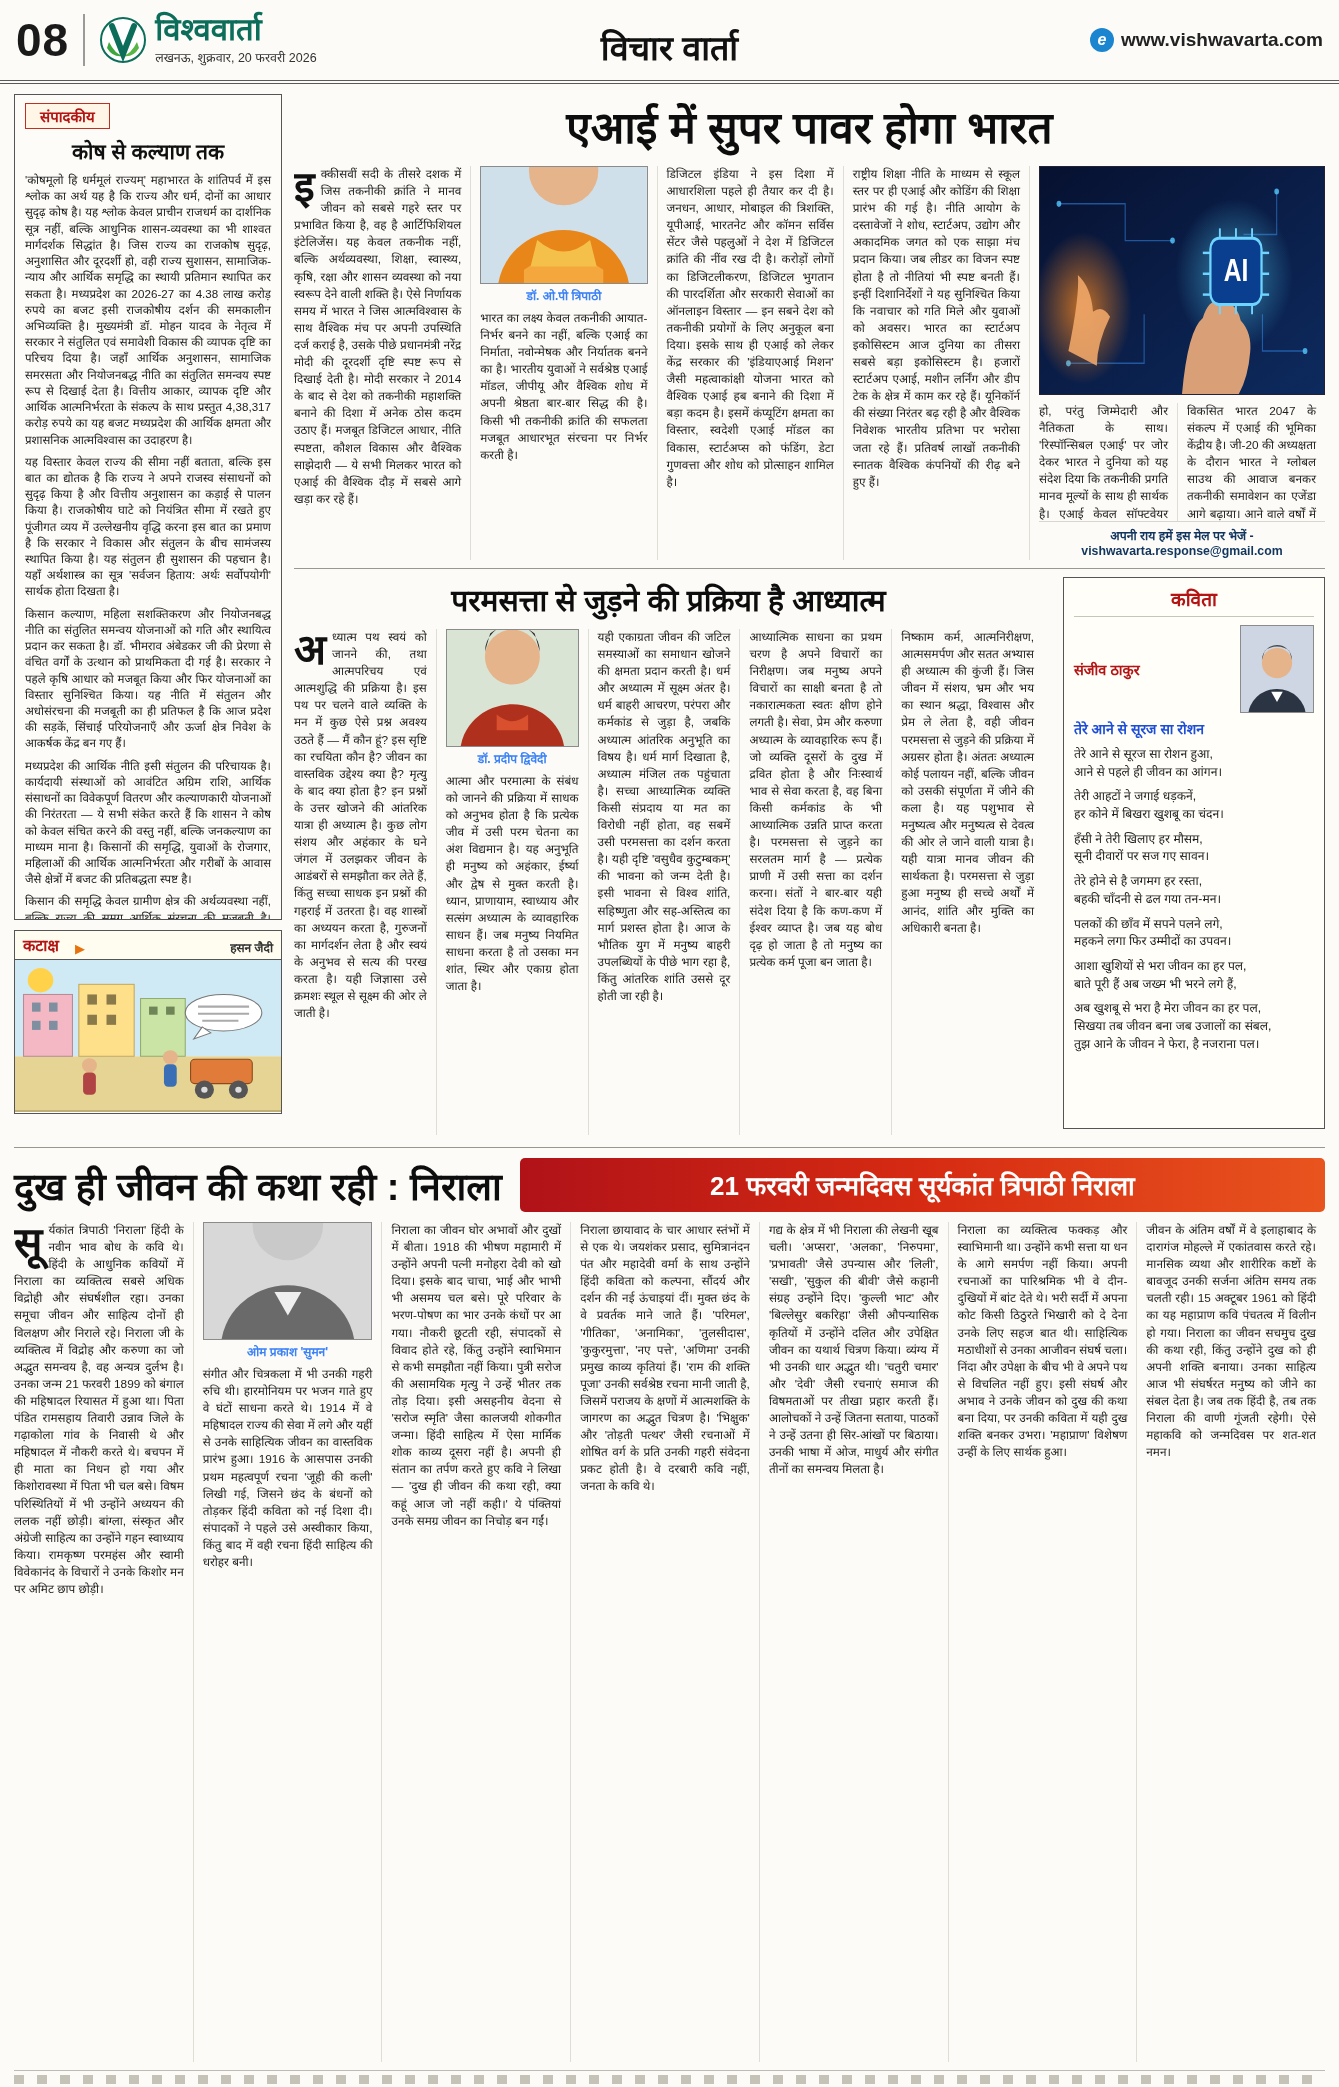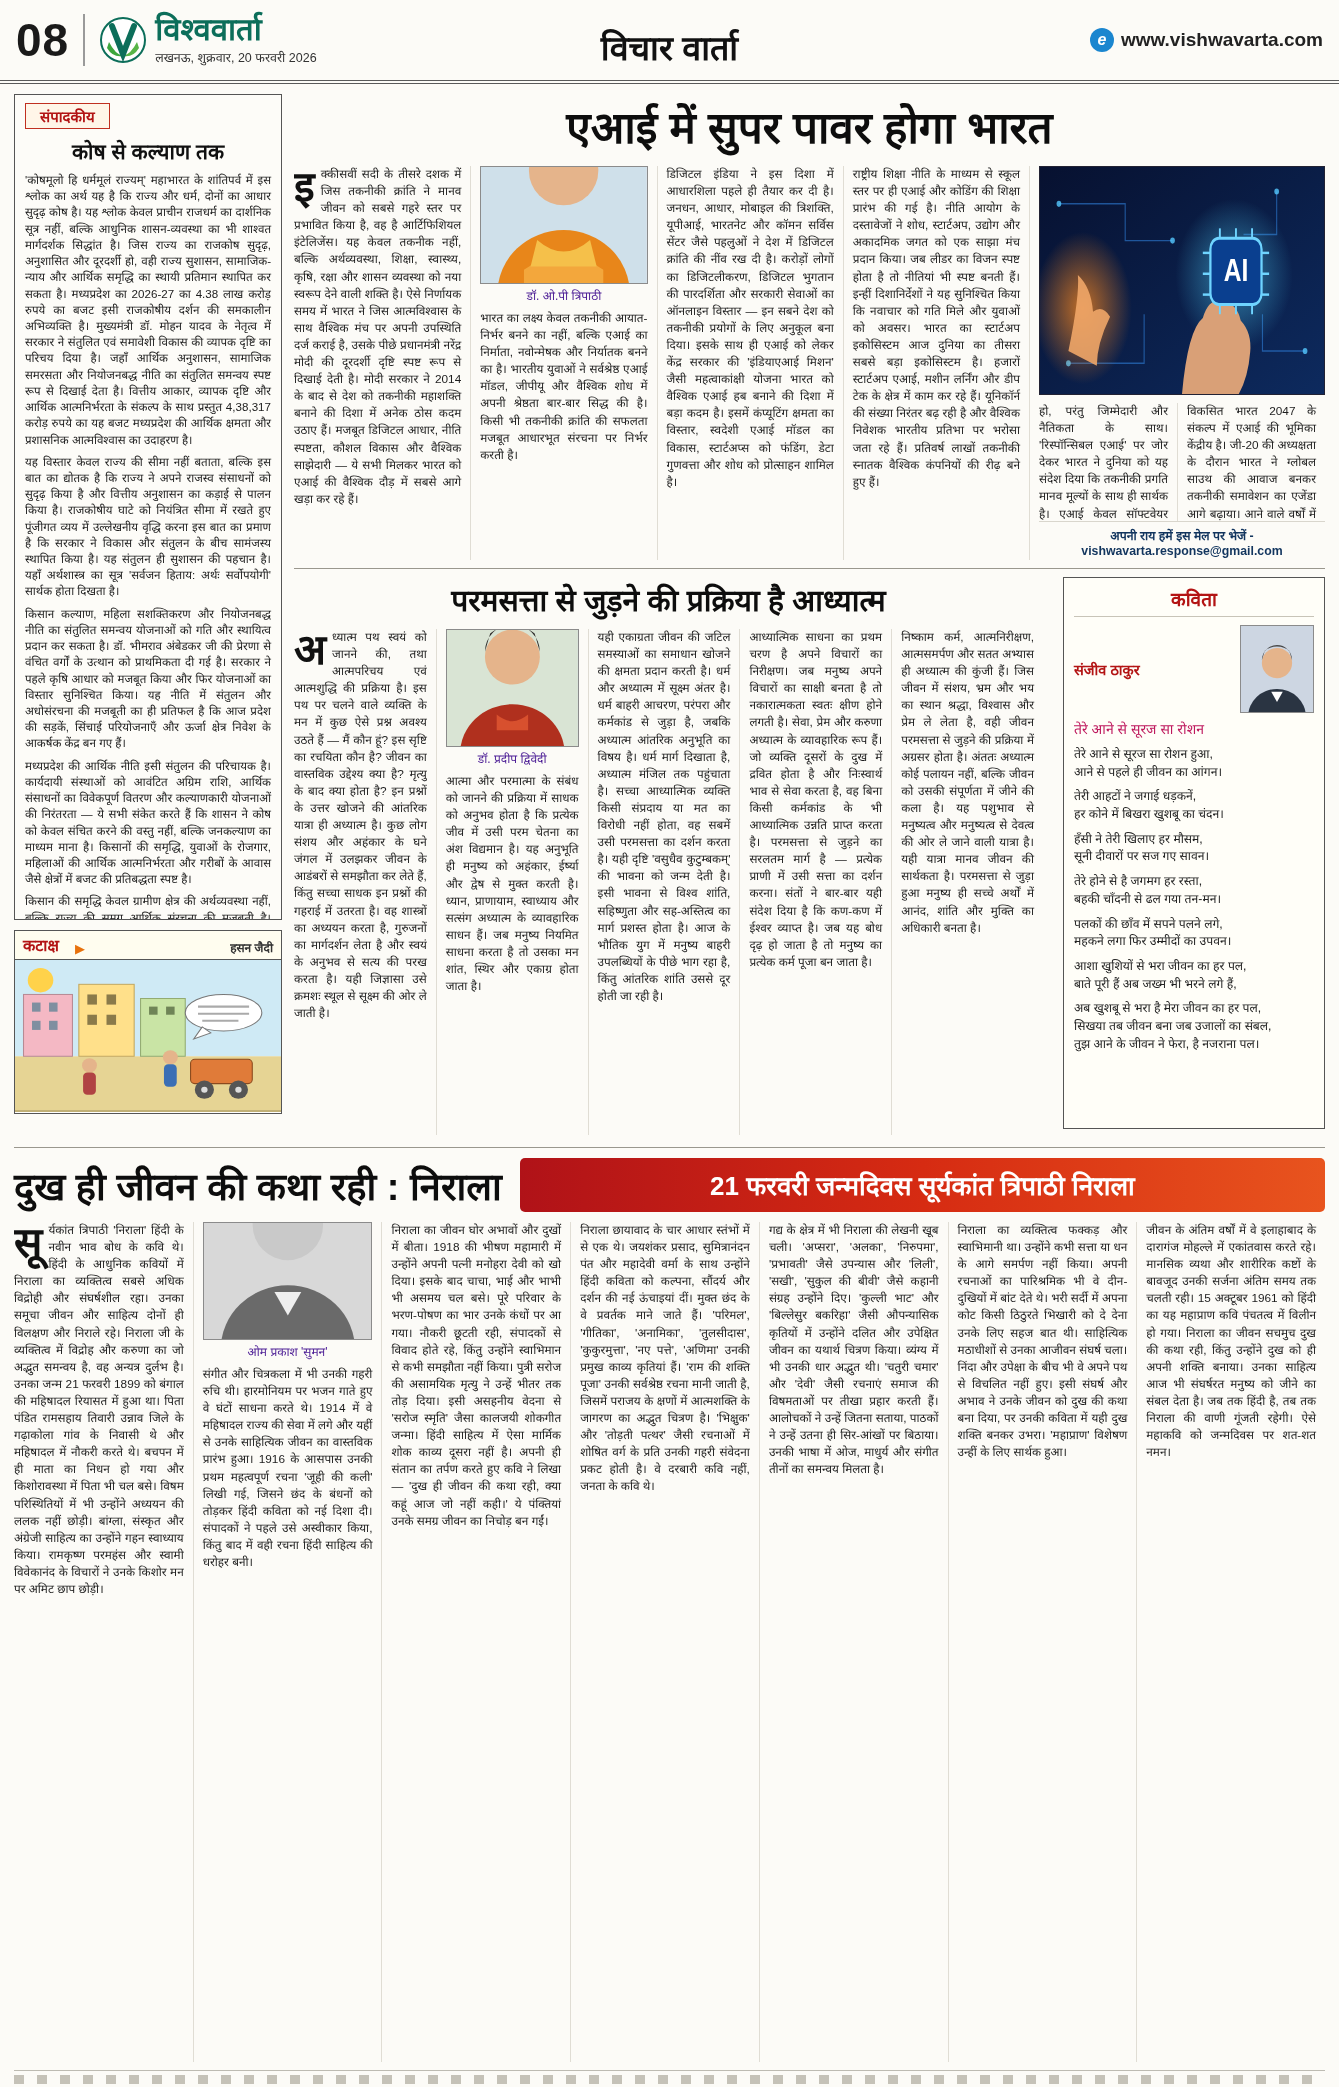--- a/index.html
+++ b/index.html
@@ -38,21 +38,21 @@
 
   
   .ncol { flex:1; min-width:0; padding:0 9px; overflow:hidden; }
   .ncol:first-child { padding-left:0; }
   .ncol + .ncol, .ma-right { border-left:1px solid #e0ddd4; }
   .coltext { display:block; text-align:justify; font-size:11.8px; line-height:1.45; color:#1d1d1d; }
   .dropcap { float:left; font-size:42px; line-height:0.85; font-weight:bold; padding:3px 6px 0 0; color:#111; }
   .photo-block { margin-bottom:5px; }
   .photo-frame { border:1px solid #8b8b8b; height:118px; overflow:hidden; background:#d8e2ea; }
   .photo-frame svg { display:block; width:100%; height:100%; }
-  .photo-caption { text-align:center; font-size:12px; font-weight:normal; padding:3px 0 1px 0; color:#4c1d95; }
+  .photo-caption { text-align:center; font-size:12px; font-weight:bold; padding:3px 0 1px 0; color:#3b82f6; }
 
   
   .ma-headline { text-align:center; font-size:44px; font-weight:bold; color:#0d0d0d; margin:2px 0 10px 0; }
   .ma-body { display:flex; height:394px; overflow:hidden; }
   .ma-right { width:296px; flex-shrink:0; padding-left:9px; display:flex; flex-direction:column; }
   .ai-image { border:1px solid #223; height:229px; overflow:hidden; margin-bottom:8px; }
   .ai-image svg { display:block; width:100%; height:100%; }
   .ma-right-cols { display:flex; flex:1; overflow:hidden; }
   .feedback { font-size:12.3px; font-weight:bold; text-align:center; color:#12355e; padding:5px 0 2px 0; border-top:1px solid #d9d6cd; }
   .section-rule { border-bottom:1px solid #9a978e; margin:8px 0; }
@@ -63,21 +63,21 @@
   .sp-headline { text-align:center; font-size:30px; font-weight:bold; margin:2px 0 9px 0; color:#0d0d0d; }
   .sp-body { display:flex; height:506px; overflow:hidden; }
 
   
   .poetry-box { width:262px; flex-shrink:0; border:1px solid #555; height:552px; overflow:hidden; padding:8px 10px; background:#fffef8; }
   .poetry-label { text-align:center; color:#b31414; font-weight:bold; font-size:19px; border-bottom:1px solid #c8c4b8; padding-bottom:4px; }
   .poet-row { display:flex; align-items:center; justify-content:space-between; margin:8px 0 6px 0; }
   .poet-name { color:#b31414; font-weight:bold; font-size:14.5px; }
   .poet-photo { width:74px; height:88px; border:1px solid #8b8b8b; overflow:hidden; background:#cdd6e2; }
   .poet-photo svg { display:block; width:100%; height:100%; }
-  .poem-title { color:#be185d; font-weight:normal; font-size:14px; margin:2px 0 8px 0; }
+  .poem-title { color:#1d4ed8; font-weight:bold; font-size:14px; margin:2px 0 8px 0; }
   .poem-line { font-size:12.2px; line-height:1.45; color:#222; min-height:7px; }
 
   
   .nirala { margin:12px 14px 0 14px; border-top:1px solid #9a978e; padding-top:10px; }
   .nir-head-row { display:flex; align-items:center; gap:18px; }
   .nir-headline { font-size:38px; font-weight:bold; color:#0d0d0d; white-space:nowrap; }
   .nir-banner { flex:1; background:linear-gradient(90deg,#b01218,#d62b12,#e8541e); color:#fff; font-size:26px; font-weight:bold; text-align:center; padding:9px 6px; border-radius:5px; }
   .nir-body { display:flex; height:840px; overflow:hidden; margin-top:10px; }
 
   

